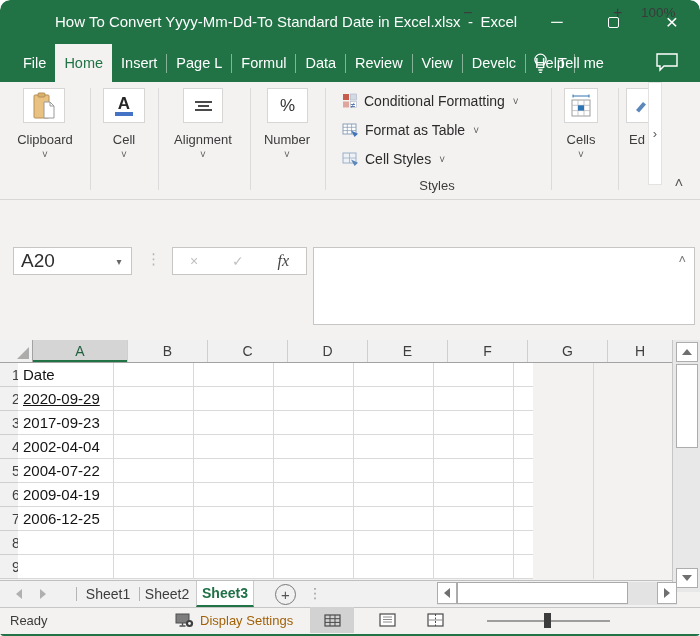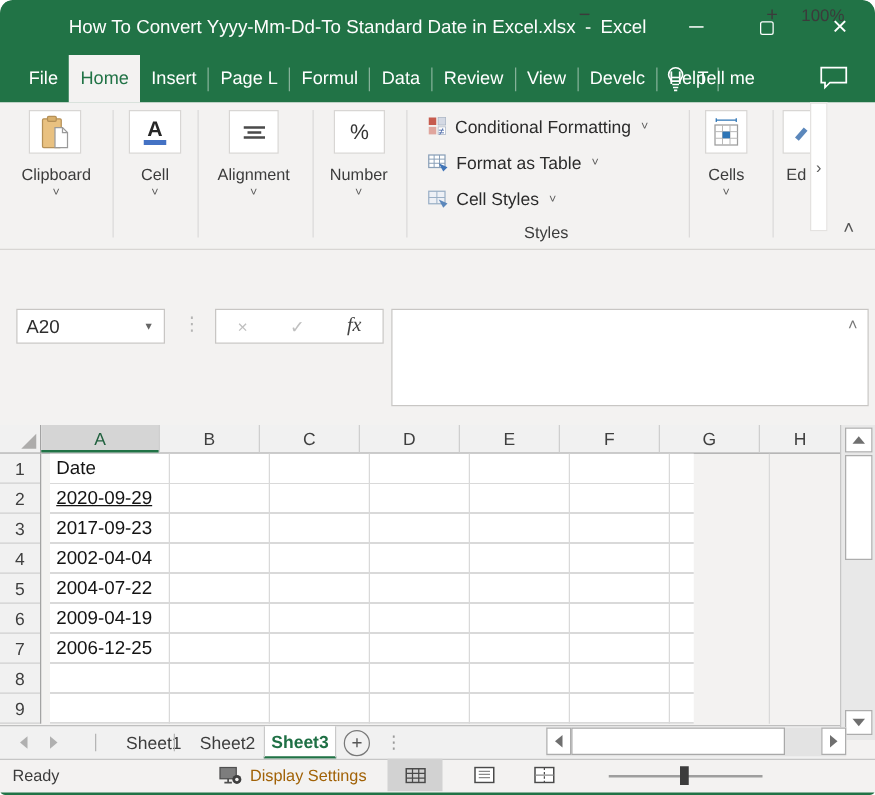--- a/index.html
+++ b/index.html
@@ -48,41 +48,41 @@
 
   
   #qat{left:0;top:200px;width:700px;height:40px;background:#f3f2f1;}
   .qat-item{position:absolute;display:flex;align-items:center;justify-content:center;}
   .qat-arrow{font-size:17px;color:#a0a0a0;line-height:20px;}
   .qat-chev{font-size:9px;color:#8a8a8a;}
 
   
   #namebox{left:13px;top:247px;width:119px;height:28px;background:#fff;border:1px solid #c8c6c4;
            display:flex;align-items:center;}
-  #namebox .val{padding-left:7px;font-size:15px;color:#2e2e2e;flex:1;}
+  #namebox .val{padding-left:7px;font-size:19px;color:#2e2e2e;flex:1;}
   #namebox .dd{width:24px;text-align:center;color:#666;font-size:10px;}
   #fdots{left:146px;top:250px;font-size:15px;color:#b5b5b5;letter-spacing:0;}
   #fnbox{left:172px;top:247px;width:135px;height:28px;background:#fff;border:1px solid #c8c6c4;
          display:flex;align-items:center;justify-content:space-around;}
   #fnbox .dis{color:#c0c0c0;font-size:14px;}
   #fnbox .fx{font-family:"Liberation Serif",serif;font-style:italic;font-size:16px;color:#444;}
   #formulabar{left:313px;top:247px;width:382px;height:78px;background:#fff;border:1px solid #c8c6c4;}
   #formula-collapse{position:absolute;right:8px;top:4px;color:#777;font-size:13px;}
 
   
   #corner{left:0;top:340px;width:33px;height:23px;background:#f1f1f1;border-right:1px solid #a3a3a3;border-bottom:1px solid #a3a3a3;}
   #corner .tri{position:absolute;right:3px;bottom:3px;width:0;height:0;border-left:12px solid transparent;border-bottom:12px solid #adacab;}
   #colheads{left:33px;top:340px;width:639px;height:23px;display:flex;background:#f1f1f1;border-bottom:1px solid #a3a3a3;}
   .ch{height:22px;border-right:1px solid #cfcfcf;display:flex;align-items:center;justify-content:center;
       font-size:14px;color:#3f3f3f;}
   .ch.active{background:#d5d5d5;color:#21613f;box-shadow:inset 0 -2px 0 #217346;}
   #rowheads{left:0;top:363px;width:33px;height:216px;background:#f1f1f1;border-right:1px solid #a3a3a3;}
   .rh{position:absolute;left:0;width:32px;height:24px;border-bottom:1px solid #cfcfcf;
       display:flex;align-items:center;justify-content:center;font-size:14px;color:#3f3f3f;}
-  #cells{left:40px;top:363px;width:515px;height:216px;background:#fff;
+  #cells{left:18px;top:363px;width:515px;height:216px;background:#fff;
          background-image:repeating-linear-gradient(to bottom,transparent 0 23px,#d9d9d9 23px 24px);}
   .vline{position:absolute;top:0;width:1px;height:216px;background:#d9d9d9;}
   .cellA{position:absolute;left:0;width:95px;height:24px;line-height:24px;padding-left:5px;
          font-size:15px;color:#141414;white-space:nowrap;}
 
   
   #vscroll{left:672px;top:340px;width:28px;height:252px;background:#e8e8e8;border-left:1px solid #c6c6c6;}
   .sbtn{position:absolute;left:3px;width:22px;height:20px;background:#fff;border:1px solid #adadad;
         display:flex;align-items:center;justify-content:center;}
   #vthumb{position:absolute;left:3px;top:24px;width:22px;height:84px;background:#fff;border:1px solid #adadad;}
@@ -90,21 +90,21 @@
   .tri-down{width:0;height:0;border-left:5px solid transparent;border-right:5px solid transparent;border-top:6px solid #6f6f6f;}
   .tri-left{width:0;height:0;border-top:5px solid transparent;border-bottom:5px solid transparent;border-right:6px solid #6f6f6f;}
   .tri-right{width:0;height:0;border-top:5px solid transparent;border-bottom:5px solid transparent;border-left:6px solid #6f6f6f;}
   .tri-dim{opacity:.5;}
 
   
   #sheetbar{left:0;top:580px;width:672px;height:27px;background:#f1f1f1;border-top:1px solid #bfbfbf;}
   .snav{position:absolute;top:8px;}
   .ssep{position:absolute;top:6px;width:1px;height:14px;background:#b5b5b5;}
   .stab{position:absolute;top:0;height:26px;display:flex;align-items:center;justify-content:center;
-        font-size:14px;color:#3d3d3d;margin-left:15px;}
+        font-size:14px;color:#3d3d3d;}
   #stab-active{background:#fff;border-left:1px solid #c9c9c9;border-right:1px solid #c9c9c9;
                border-bottom:2px solid #217346;color:#1f7045;font-weight:bold;}
   #addsheet{position:absolute;left:275px;top:3px;width:21px;height:21px;border:1px solid #787878;border-radius:50%;
             display:flex;align-items:center;justify-content:center;font-size:15px;color:#555;}
   #sdots{position:absolute;left:308px;top:4px;font-size:14px;color:#9a9a9a;}
   #hscroll{position:absolute;left:437px;top:1px;width:240px;height:23px;background:#e3e3e3;}
   .hbtn{position:absolute;top:0;width:20px;height:22px;background:#fff;border:1px solid #adadad;
         display:flex;align-items:center;justify-content:center;}
   #hthumb{position:absolute;left:20px;top:0;width:171px;height:22px;background:#fff;border:1px solid #a9a9a9;}
 

